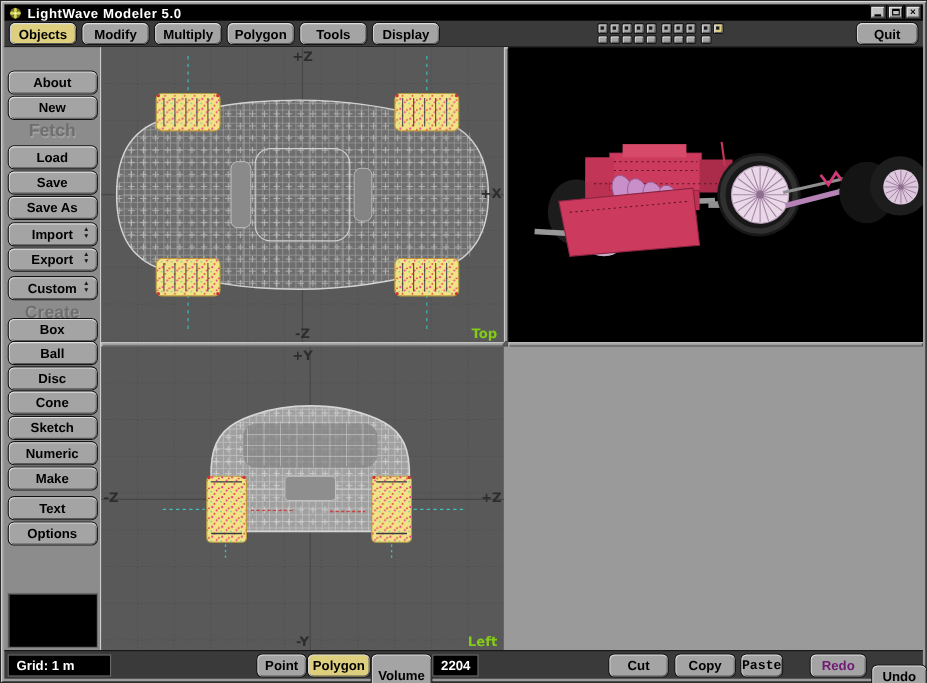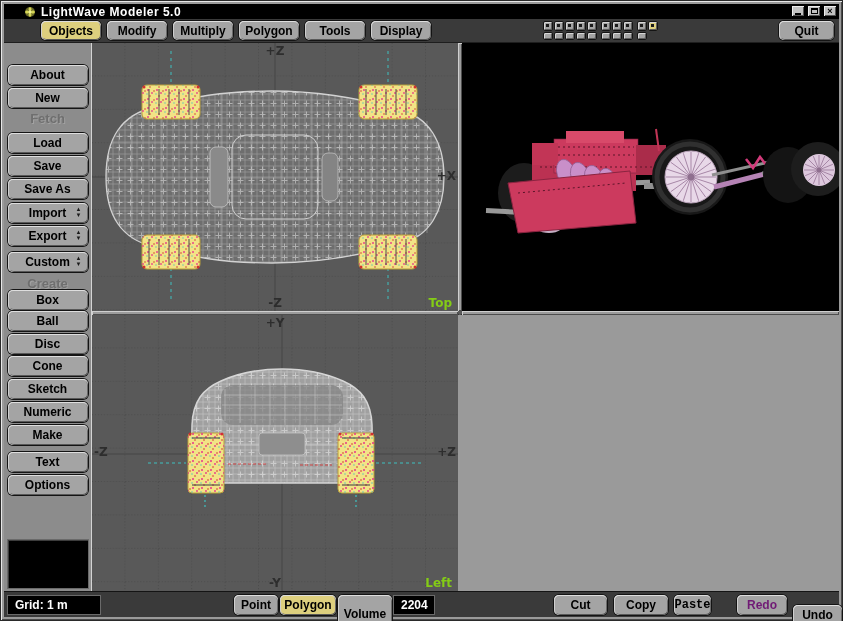--- a/index.html
+++ b/index.html
@@ -3,51 +3,51 @@
 <meta charset="utf-8">
 <style>
   html,body{margin:0;padding:0;background:#000;}
   *{box-sizing:border-box;}
   .frame{position:relative;width:843px;height:621px;background:#9a9a9a;
     font-family:"Liberation Sans",sans-serif;
     border:1px solid #2a2a2a;
     box-shadow:inset 1px 1px 0 #e8e8e8, inset -1px -1px 0 #4a4a4a;}
   
   .titlebar{position:absolute;left:3px;top:3px;right:3px;height:15px;background:var(--titlebar-bg,#000);
-    display:flex;align-items:center;padding-left:20px;}
+    display:flex;align-items:center;padding-left:4px;}
   .title-text{color:#fff;font-size:12px;font-weight:bold;margin-left:5px;letter-spacing:.5px;white-space:nowrap;}
   .winbtns{position:absolute;right:2px;top:1px;display:flex;gap:2px;}
   .wbtn{width:14px;height:12px;background:#c2c2c2;border:1px solid #000;
     box-shadow:inset 1px 1px 0 #efefef, inset -1px -1px 0 #555;
     display:flex;align-items:center;justify-content:center;font-size:9px;font-weight:bold;color:#000;}
   .min-glyph{display:block;width:6px;height:2px;background:#000;margin-top:6px;}
   .max-glyph{display:block;width:7px;height:6px;border:1px solid #000;border-top:2px solid #000;}
   
   .menubar{position:absolute;left:3px;top:18px;right:3px;height:24px;background:#3a3a3a;border-bottom:1px solid #1e1e1e;}
-  .menu-row{position:absolute;left:5px;top:2px;display:flex;gap:6px;margin-left:32px;}
+  .menu-row{position:absolute;left:5px;top:2px;display:flex;gap:6px;}
   .btn3d{background:#a4a4a4;border-radius:5px;color:#000;font-weight:bold;font-size:12px;
     box-shadow:inset 0 1px 0 #dedede, inset 1px 0 0 #cfcfcf, inset 0 -1px 0 #585858, inset -1px 0 0 #6a6a6a, 0 0 0 1px #141414;
     display:flex;align-items:center;justify-content:center;cursor:default;}
   .mbtn{width:60px;height:19px;}
   .active{background:var(--active-button,#ddcf7e);}
   .quit{position:absolute;right:5px;top:2px;width:55px;height:19px;}
   .ministrip{position:absolute;left:538px;top:2px;width:125px;}
   .minirow{display:flex;height:10px;}
   .minirow.b{margin-top:1px;height:8px;}
   .mini{width:10px;height:100%;margin-left:1px;background:#a4a4a4;border:1px solid #141414;border-radius:2px;
     box-shadow:inset 1px 1px 0 #d6d6d6, inset -1px -1px 0 #5e5e5e;position:relative;}
   .mini.gap{margin-left:4px;}
   .mini.dot::after{content:"";position:absolute;left:2px;top:2px;width:3px;height:3px;background:#1a1a1a;}
   .mini.on{background:var(--active-button,#ddcf7e);}
   .mini.empty{visibility:hidden;}
   
   .sidebar{position:absolute;left:3px;top:42px;width:88px;bottom:29px;background:#8c8c8c;
     border-right:1px solid #d4d4d4;display:flex;flex-direction:column;align-items:center;}
   .sbtn{width:80px;height:20px;flex:0 0 20px;}
-  .slabel{width:80px;height:14px;flex:0 0 14px;color:#6f6f6f;font-weight:bold;font-size:13px;text-align:center;
+  .slabel{width:80px;height:14px;flex:0 0 14px;color:#6f6f6f;font-weight:bold;font-size:16px;text-align:center;
     text-shadow:1px 1px 0 #a2a2a2;}
   .popup{position:relative;}
   .spin{position:absolute;right:6px;top:3px;display:flex;flex-direction:column;line-height:6px;font-size:6px;color:#1a1a1a;}
   .preview{position:absolute;left:4px;right:3px;bottom:3px;height:48px;background:#000;
     box-shadow:inset 1px 1px 0 #3c3c3c, 0 0 0 1px #6a6a6a;}
   
   .viewports{position:absolute;left:91px;top:42px;right:3px;bottom:29px;
     display:grid;grid-template-columns:366px 4px 1fr;grid-template-rows:268px 4px 1fr;}
   .vp{position:relative;background:var(--viewport-bg,#595959);overflow:hidden;}
   .vp.render{background:#000;}

